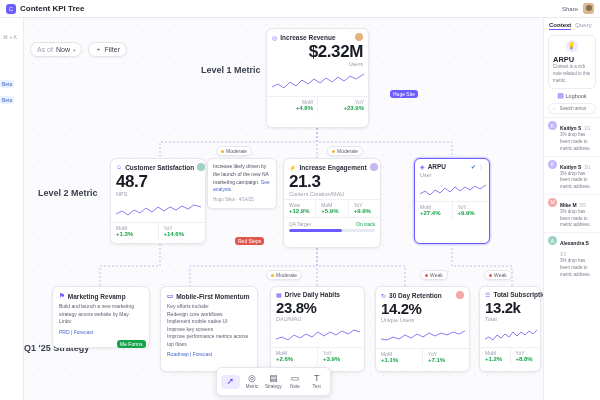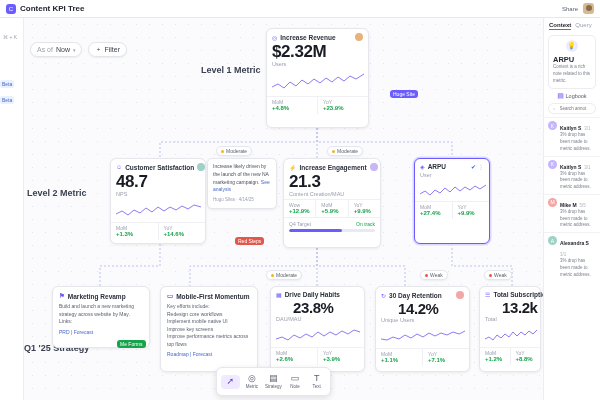--- a/index.html
+++ b/index.html
@@ -73,21 +73,21 @@
     box-shadow:0 1px 3px rgba(20,20,43,.07);
   }
   .card-head{
     display:flex;align-items:center;gap:3px;padding:4px 5px 2px 5px;
   }
   .card-title{font-size:6.5px;font-weight:bold;color:#2b2f3a;white-space:nowrap;}
   .card-head .sp{margin-left:auto;display:flex;align-items:center;gap:2px;}
   .ava{width:8px;height:8px;border-radius:50%;background:#e8b27a;}
   .ava.b{background:#9fd1c7;} .ava.c{background:#c9b6f2;} .ava.d{background:#f3a6a6;}
   .bigval{font-size:17px;font-weight:bold;letter-spacing:-.4px;color:#191c24;padding:0 5px;line-height:1.05;}
-  .bigval.sm{font-size:15px;margin-left:17px;}
+  .bigval.sm{font-size:15px;}
   .subunit{font-size:5.5px;color:#9aa0ae;padding:0 5px 2px 5px;}
 
   
   .spark{padding:2px 5px 3px 5px;}
   .spark svg{display:block;}
 
   
   .mfoot{display:flex;border-top:1px solid #efeff4;}
   .mcell{flex:1;padding:2px 4px 3px 5px;}
   .mcell + .mcell{border-left:1px solid #efeff4;}
@@ -200,24 +200,24 @@
       <span>Now</span>
       <span style="font-size:5px;color:#9aa0ae;">▾</span>
     </div>
     <div class="pill">
       <span style="font-size:6px;">＋</span>
       <span>Filter</span>
     </div>
   </div>
 
   <div class="sectionlabel" style="left:201px;top:47px;">Level 1 Metric</div>
-  <div class="sectionlabel" style="left:27px;top:170px;">Level 2 Metric</div>
+  <div class="sectionlabel" style="left:38px;top:170px;">Level 2 Metric</div>
   <div class="sectionlabel" style="left:24px;top:325px;">Q1 '25 Strategy</div>
 
-  <div class="card" style="left:266px;top:10px;width:103px;height:100px;">
+  <div class="card" style="left:266px;top:10px;width:103px;height:100px;text-align:right;">
     <div class="card-head">
       <span style="font-size:6px;color:#6b5cff;">◎</span>
       <span class="card-title">Increase Revenue</span>
       <span class="sp">
           <span class="ava"></span>
         </span>
     </div>
     <div class="bigval">$2.32M</div>
     <div class="subunit">Users</div>
     <div class="spark">

